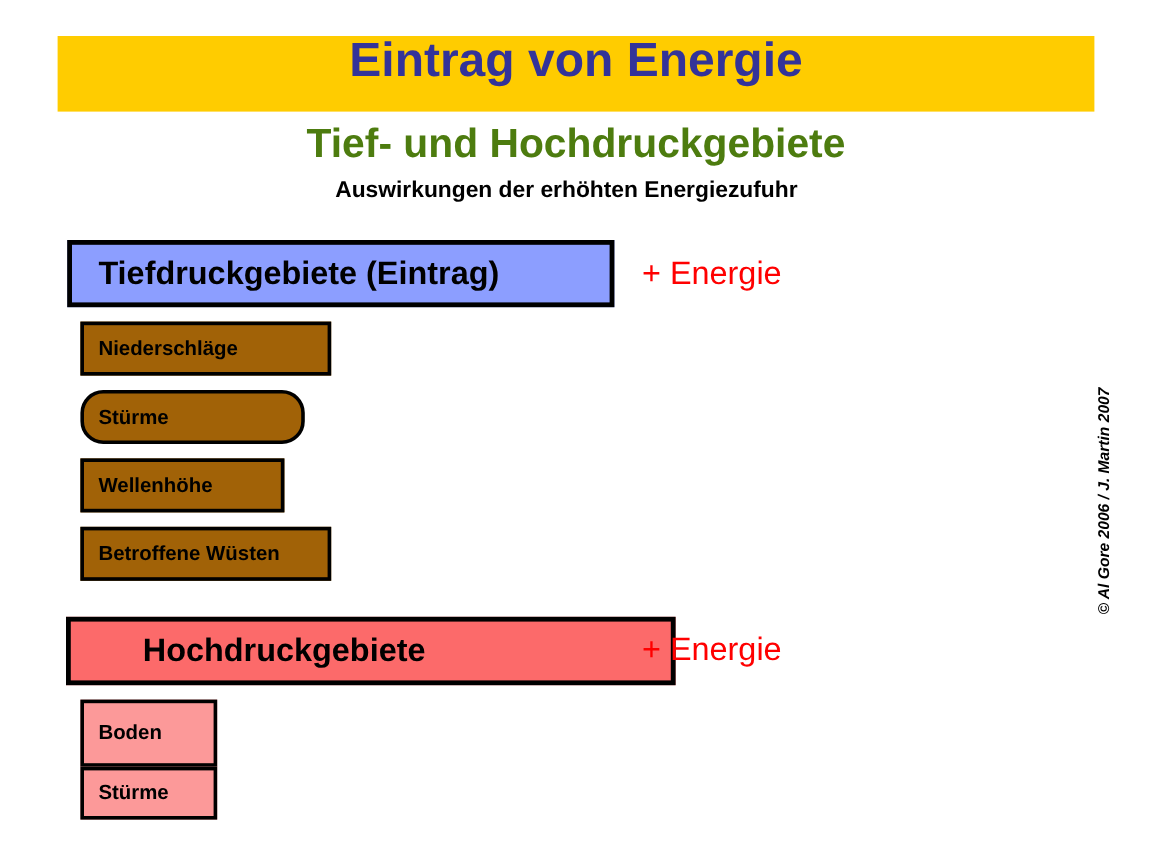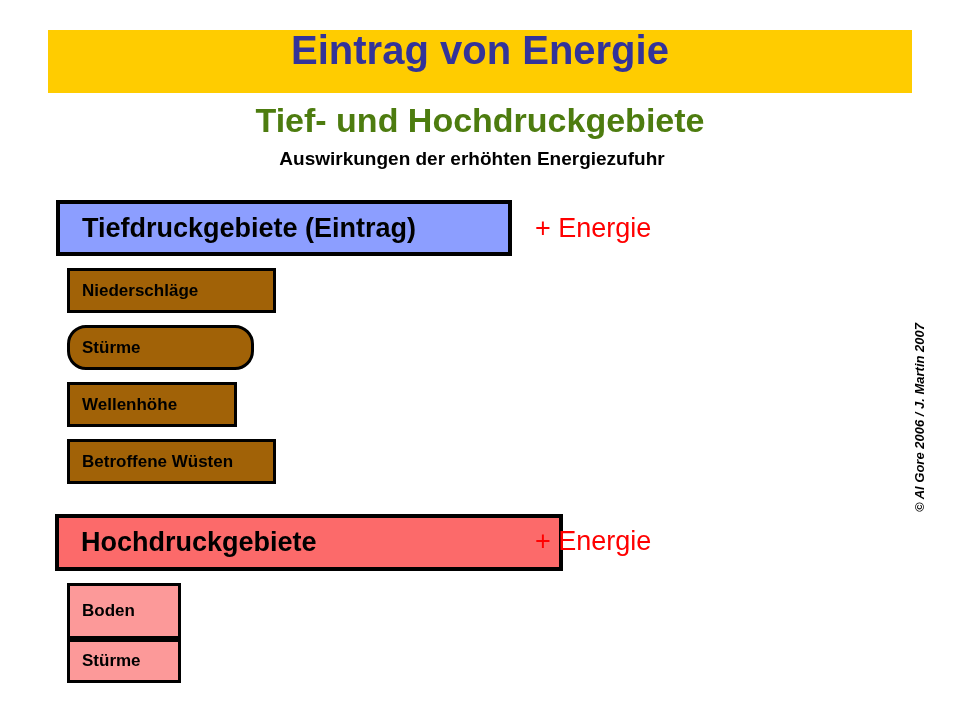--- a/index.html
+++ b/index.html
@@ -112,20 +112,21 @@
   .cy-3 { left: 67px; top: 382px; width: 170px; height: 45px; }
   .cy-4 { left: 67px; top: 439px; width: 209px; height: 45px; }
 
   
   .anti-header {
     left: 55px;
     top: 514px;
     width: 508px;
     height: 57px;
     background: #fc6a6a;
+    padding-left: 38px;
   }
   .anti-child {
     background: #fc9999;
   }
   .an-1 { left: 67px; top: 583px; width: 114px; height: 56px; }
   .an-2 { left: 67px; top: 639px; width: 114px; height: 44px; }
 
   
   .energy-note {
     position: absolute;

